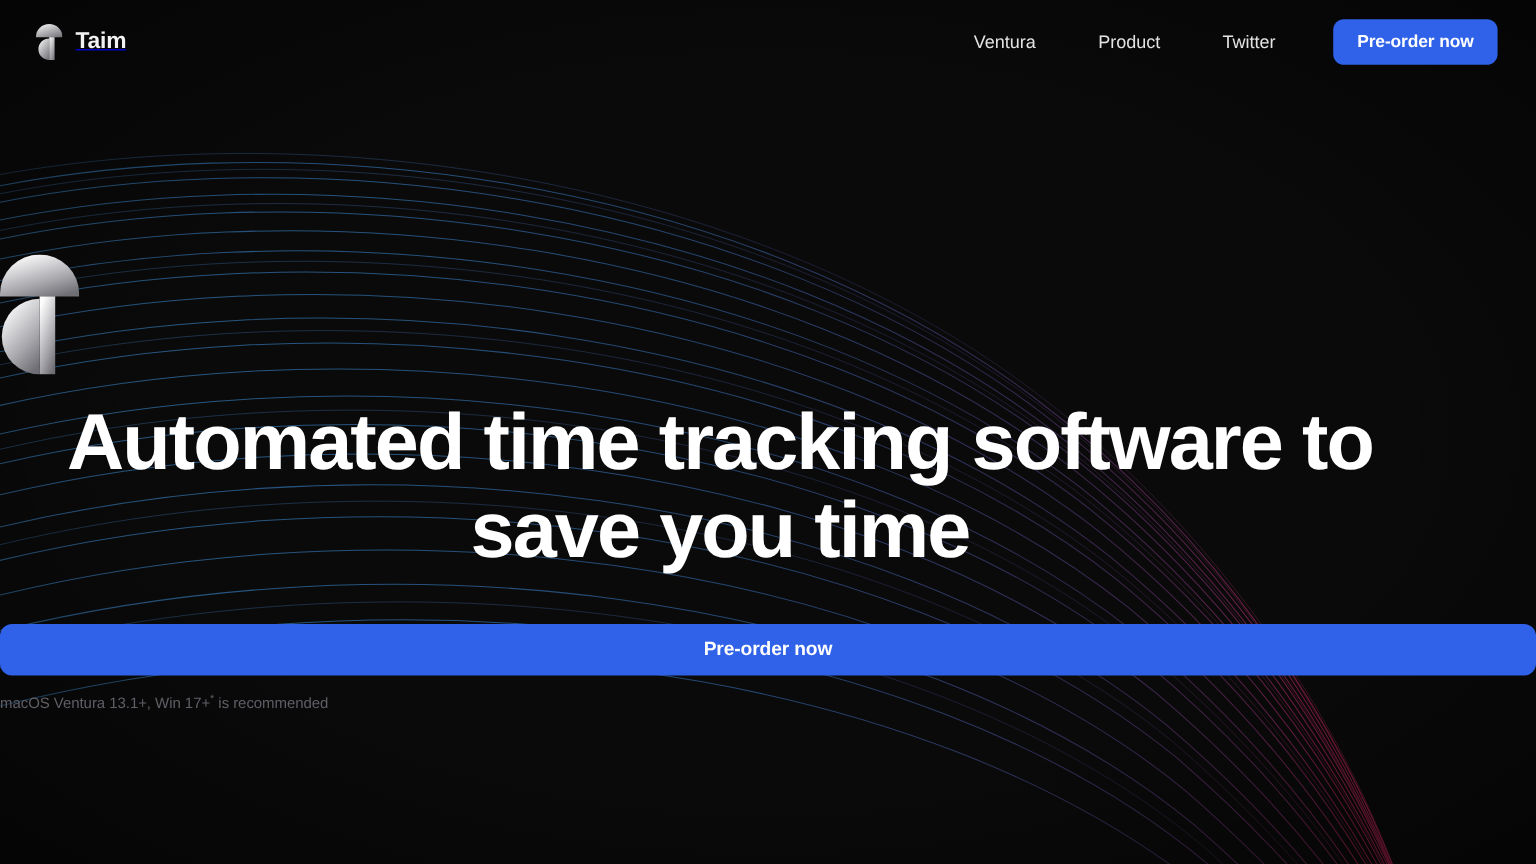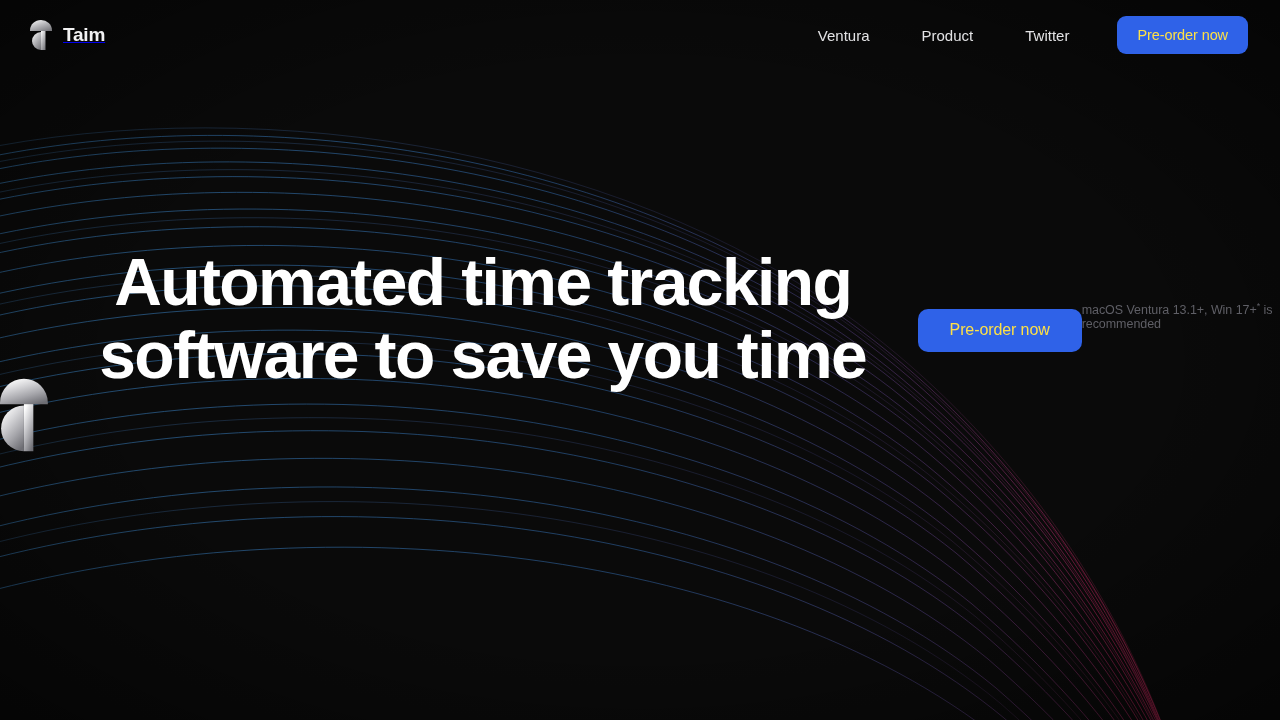--- a/index.html
+++ b/index.html
@@ -30,31 +30,31 @@
   .brand-name {
     font-size:19px; font-weight:bold; color:#f2f2f3; letter-spacing:-0.2px;
   }
   .nav { margin-left:auto; display:flex; align-items:center; gap:0; }
   .nav-link {
     color:#e3e3e5; font-size:15px; text-decoration:none;
     padding:8px 26px; white-space:nowrap;
   }
   .nav-link:first-child { padding-left:20px; }
   .btn-primary {
-    background:#2f62e8; color:#fde047; border:none;
+    background:#2f62e8; color:#ffffff; border:none;
     font-family:"Liberation Sans", sans-serif;
-    font-size:14.5px; font-weight:normal; letter-spacing:-0.1px;
+    font-size:14.5px; font-weight:bold; letter-spacing:-0.1px;
     border-radius:9px; cursor:pointer; white-space:nowrap;
   }
   .btn-nav { padding:0 20px; height:38px; margin-left:22px; }
 
   
   .hero {
     position:absolute; top:0; left:0; width:1280px; height:618px;
-    display:flex; flex-direction:row; align-items:center;
+    display:flex; flex-direction:column; 
     z-index:5; pointer-events:none;
   }
   .hero > * { pointer-events:auto; }
   .hero-logo { margin-top:212px; width:66px; height:100px; display:block; }
   .headline {
     margin-top:20px;
     width:1200px;
     text-align:center;
     font-size:66px;
     line-height:73px;

